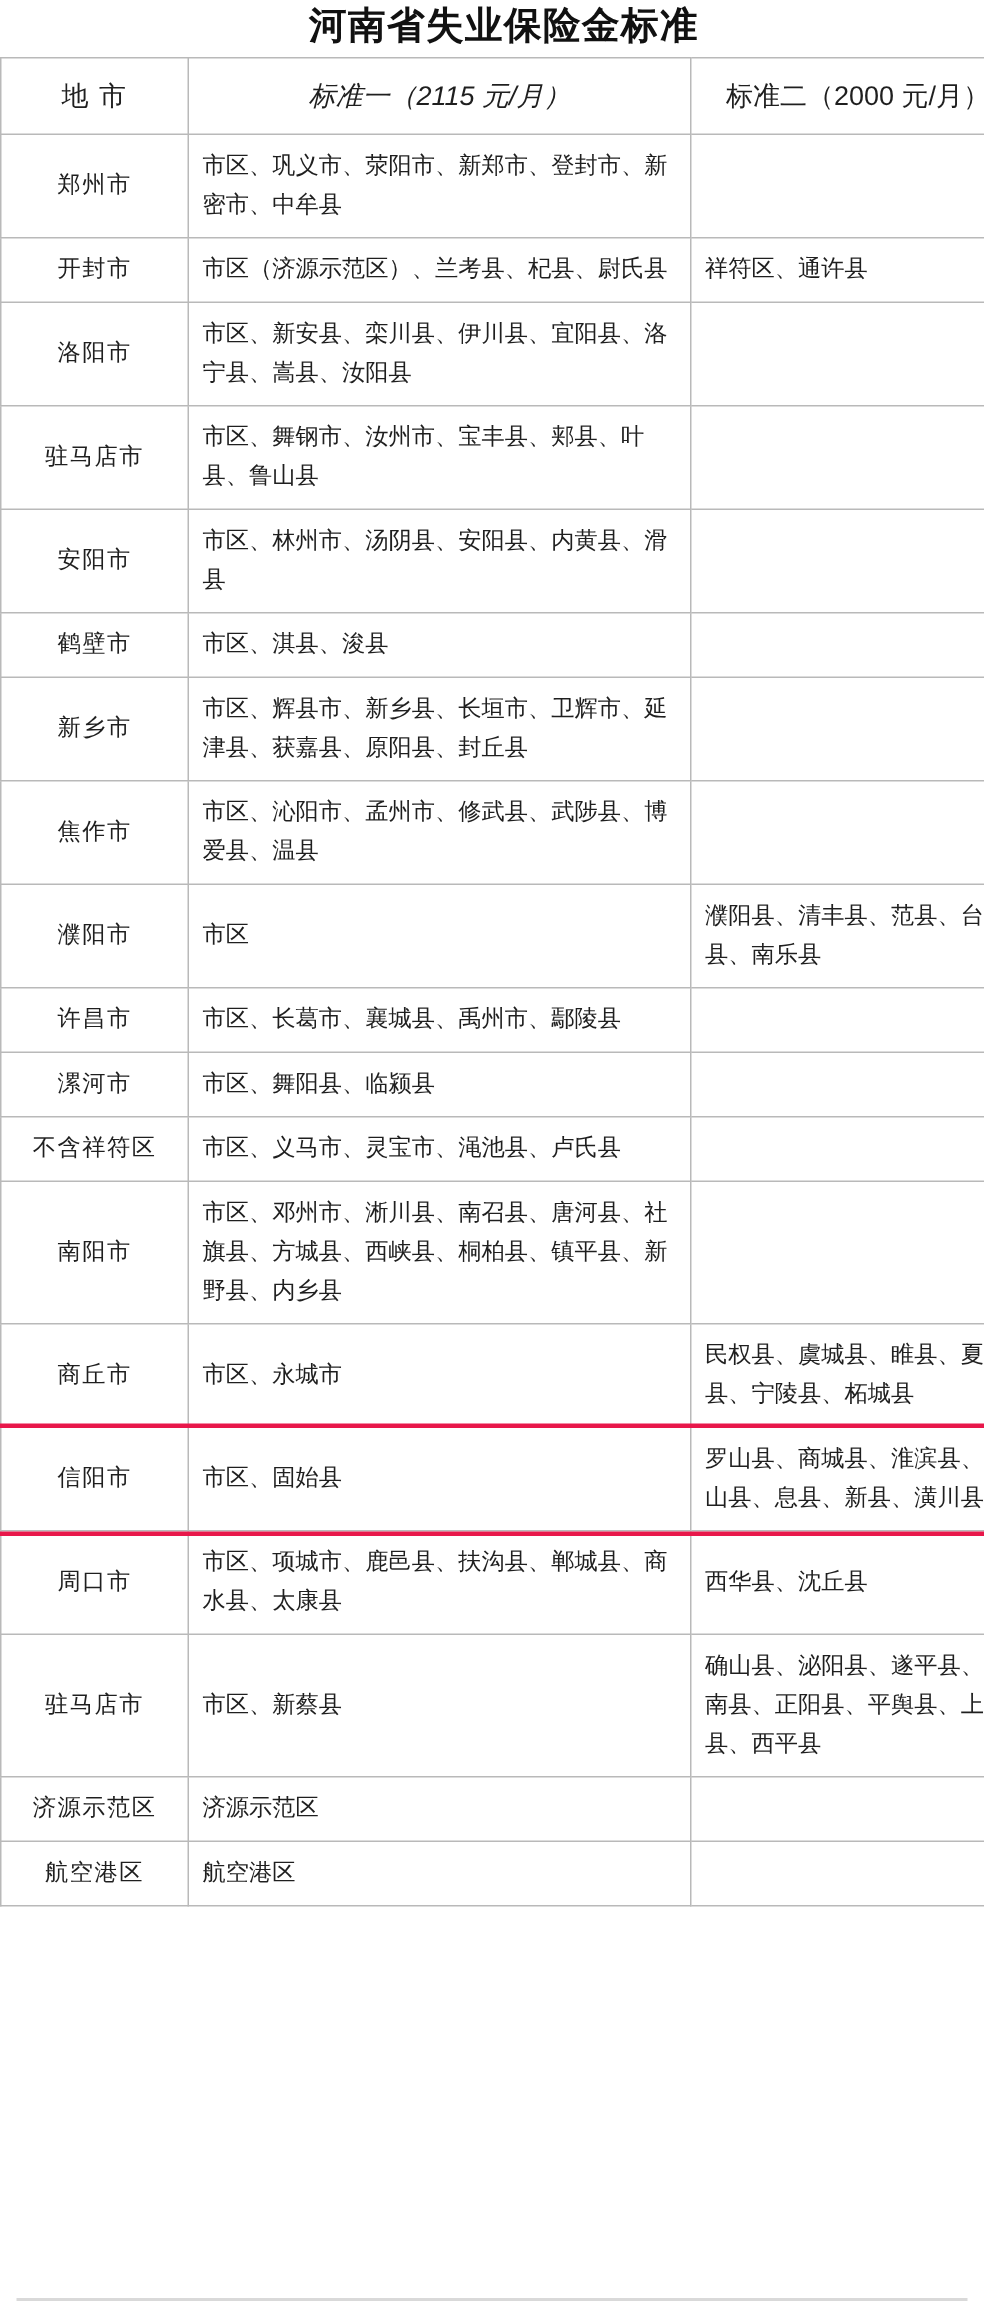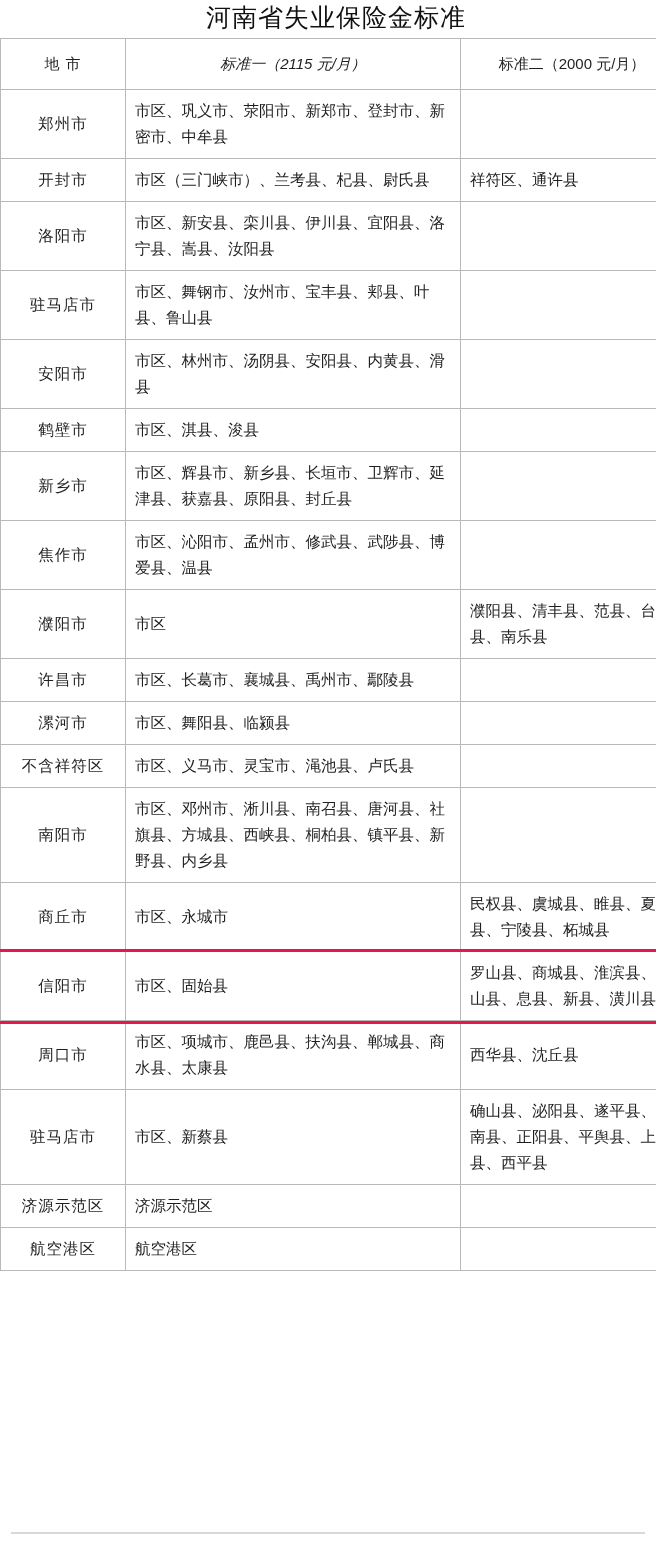--- a/index.html
+++ b/index.html
@@ -16,21 +16,21 @@
   }
   .page {
     position: relative;
     width: 656px;
     height: 1542px;
     box-sizing: border-box;
   }
   .doc-title {
     text-align: center;
     font-size: 25px;
-    font-weight: normal;
+    font-weight: bold;
     letter-spacing: 1px;
     color: #111;
     padding: 2px 0 6px 16px;
     line-height: 30px;
     font-family: "Liberation Sans", "DejaVu Sans", sans-serif;
   }
   table.std-table {
     border-collapse: collapse;
     width: 634px;
     margin: 0 auto;
@@ -42,21 +42,21 @@
     vertical-align: middle;
     font-size: 15.5px;
     line-height: 26px;
     padding: 8px 9px;
     font-weight: normal;
     color: #1f1f1f;
     word-break: break-all;
   }
   table.std-table thead th {
     text-align: center;
-    font-size: 15px;
+    font-size: 18px;
     padding: 12px 8px;
   }
   thead th.col-city { text-align: center; }
   thead th.col-std1 { text-align: center; font-style: italic; }
   thead th.col-std2 { text-align: left; padding-left: 12px; }
   .col-city {
     width: 108px;
     text-align: center;
     letter-spacing: 1px;
   }
@@ -106,21 +106,21 @@
       </tr>
     </thead>
     <tbody id="table-body">
         <tr>
           <td class="col-city">郑州市</td>
           <td class="col-std1">市区、巩义市、荥阳市、新郑市、登封市、新密市、中牟县</td>
           <td class="col-std2"></td>
         </tr>
         <tr>
           <td class="col-city">开封市</td>
-          <td class="col-std1">市区（三门峡市）、兰考县、杞县、尉氏县</td>
+          <td class="col-std1">市区（济源示范区）、兰考县、杞县、尉氏县</td>
           <td class="col-std2">祥符区、通许县</td>
         </tr>
         <tr>
           <td class="col-city">洛阳市</td>
           <td class="col-std1">市区、新安县、栾川县、伊川县、宜阳县、洛宁县、嵩县、汝阳县</td>
           <td class="col-std2"></td>
         </tr>
         <tr>
           <td class="col-city">驻马店市</td>
           <td class="col-std1">市区、舞钢市、汝州市、宝丰县、郏县、叶县、鲁山县</td>

